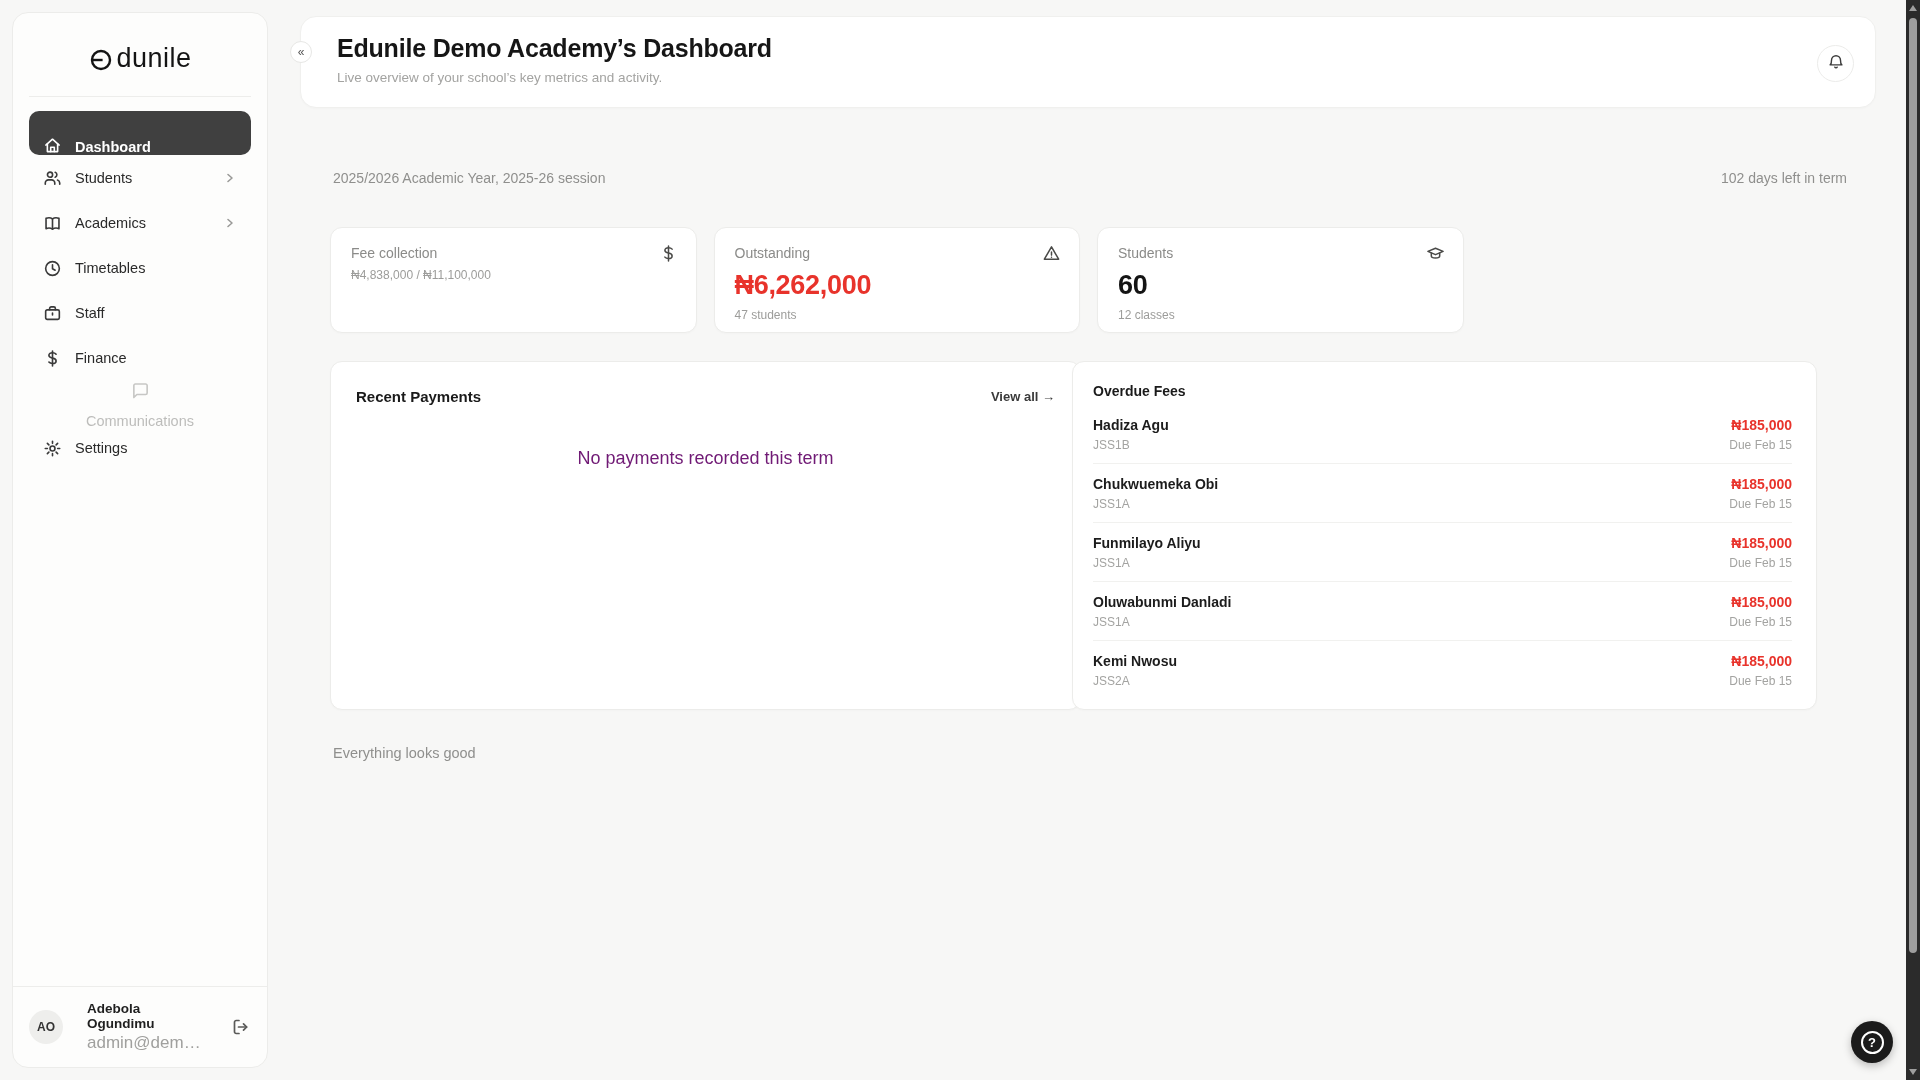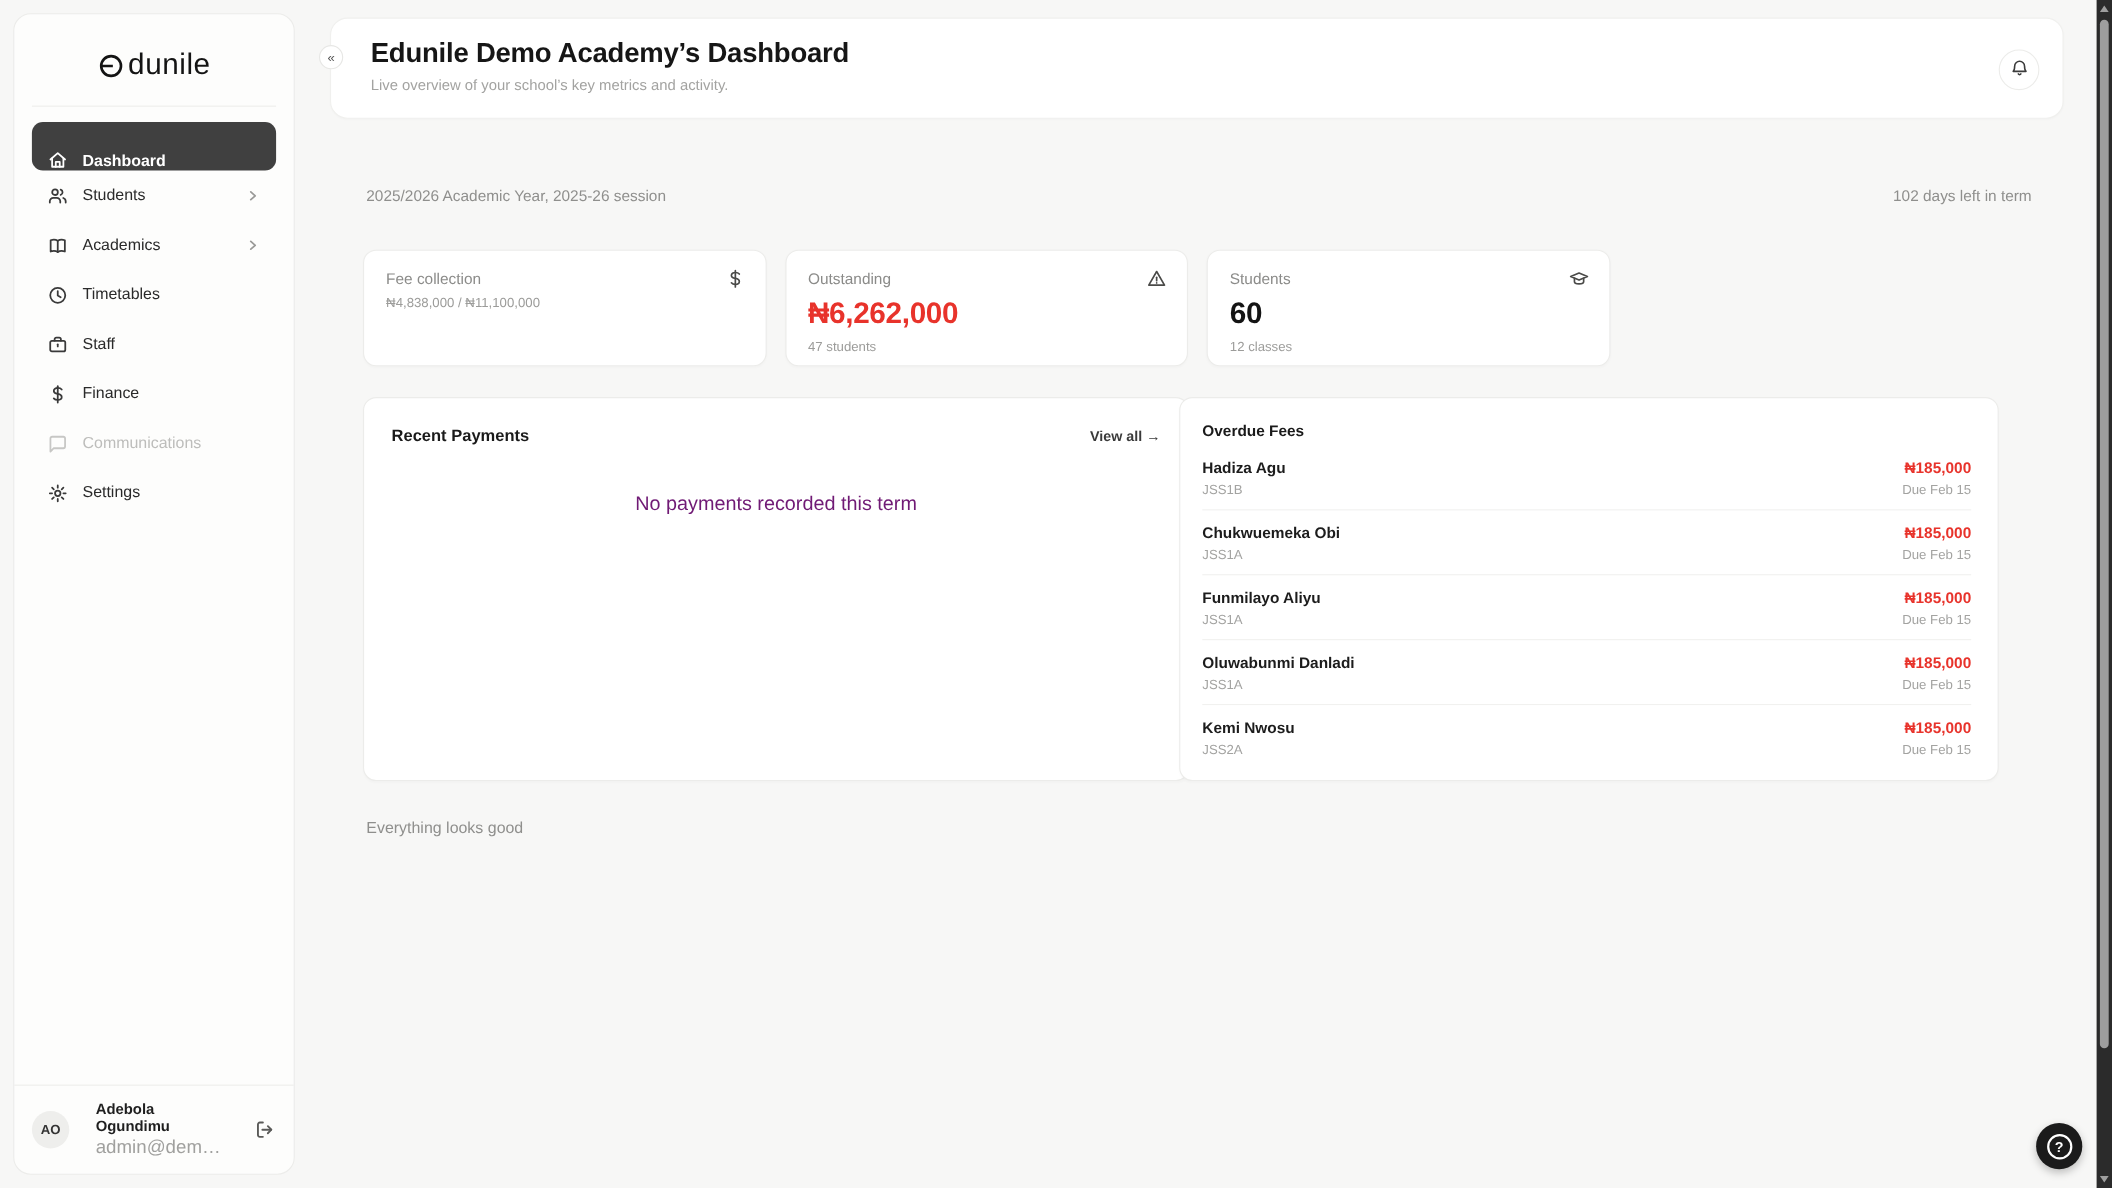--- a/index.html
+++ b/index.html
@@ -21,21 +21,21 @@
   .sidebar-divider { height:1px; background:#ededeb; margin:0 16px; }
   .nav { padding:14px 16px 0; flex:1; }
   .nav-item {
     display:flex; align-items:center; gap:13px; height:44px; padding:0 14px;
     border-radius:10px; color:#2a2a2a; font-size:14.5px; font-weight:500;
     cursor:pointer; margin-bottom:1px;
   }
   .nav-item .nav-icon { width:19px; height:19px; flex:0 0 19px; color:#3a3a3a; }
   .nav-item.active { background:#404040; color:#ffffff; font-weight:700;align-items:flex-end; }
   .nav-item.active .nav-icon { color:#ffffff; }
-  .nav-item.disabled { color:#bdbdbb; }
+  .nav-item.disabled { color:#bdbdbb;flex-direction:column; }
   .nav-item.disabled .nav-icon { color:#c7c7c5; }
   .nav-label { flex:1; }
   .nav-chevron { width:14px; height:14px; color:#9a9a98; }
 
   .profile-block { border-top:1px solid #ededeb; margin:0 0; padding:14px 16px; }
   .profile-row { display:flex; align-items:center; gap:24px; }
   .avatar {
     width:34px; height:34px; border-radius:50%; background:#eeeeec;
     display:flex; align-items:center; justify-content:center;
     font-size:12px; font-weight:700; color:#333; flex:0 0 34px;

